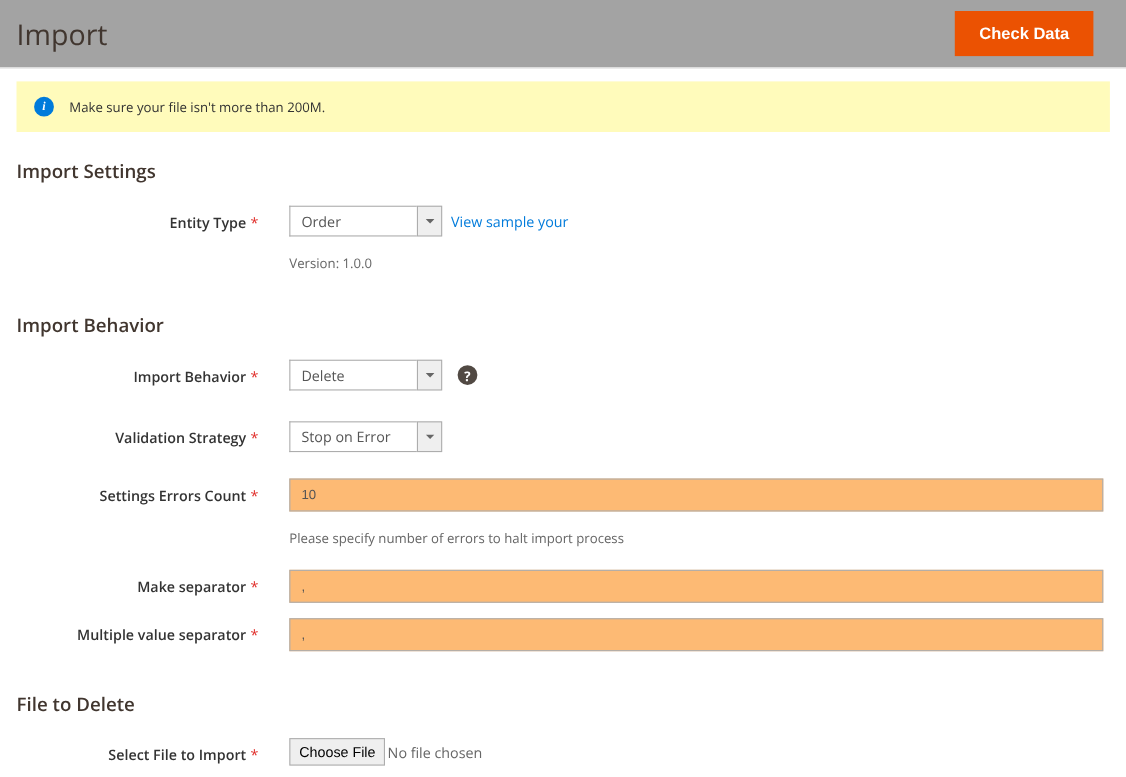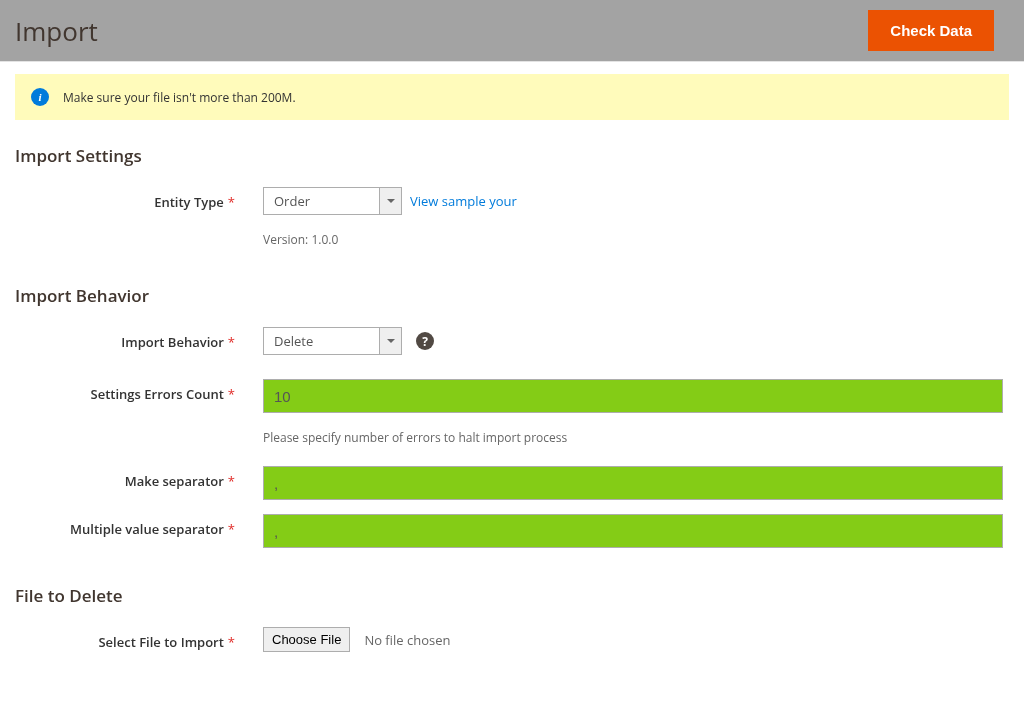--- a/index.html
+++ b/index.html
@@ -17,22 +17,22 @@
 .field-label { font-size: 13px; font-weight: 600; color: #333; }
 .req { color: #e02b27; margin-left: 4px; }
 .field-control { flex: 1; display: flex; align-items: center; gap: 8px; flex-wrap: wrap; max-width: 740px; }
 .select-wrapper { display: flex; height: 28px; }
 .select-value { border: 1px solid #adadad; border-right: none; background: #fff; padding: 0 10px; font-size: 13px; color: #555; display: flex; align-items: center; min-width: 116px; cursor: pointer; }
 .select-arrow { width: 23px; border: 1px solid #adadad; background: #efefef; display: flex; align-items: center; justify-content: center; cursor: pointer; }
 .select-arrow svg { width: 8px; height: 5px; }
 .link { color: #007bdb; font-size: 13px; text-decoration: none; cursor: pointer; }
 .hint { font-size: 12px; color: #666; margin-top:8px; display:block; width:100%; }
 .help-icon { width: 18px; height: 18px; background: #514943; color: #fff; border-radius: 50%; display: inline-flex; align-items: center; justify-content: center; font-size: 12px; font-weight: bold; margin-left: 6px; cursor: pointer; }
-.text-input { height: 30px; border: 1px solid #adadad; padding: 16px 10px; font-size: 15px; color: #555; background:#84cc16; width:100%; }
-.file-input { display:flex; align-items:center; gap:14px; }
+.text-input { height: 30px; border: 1px solid #adadad; padding: 6px 10px; font-size: 12px; color: #555; background:#fdba74; width:100%; }
+.file-input { display:flex; align-items:center; gap:2px; }
 .file-btn { border:1px solid #adadad; background:#efefef; padding:4px 8px; font-size:13px; cursor:pointer; }
 .file-text { font-size:13px; color:#666; }
 .input-full-wrap { width:100%; }
 </style>
 </head>
 <body>
 
 <div class="header">
   <h1 class="page-title">Import</h1>
   <button class="btn-primary">Check Data</button>
@@ -77,20 +77,35 @@
         <div class="select-arrow">
             <svg viewBox="0 0 10 6">
               <path d="M0 0 L5 5 L10 0 Z" fill="#666"></path>
             </svg>
           </div>
       </div>
       <span class="help-icon">?</span>
     </div>
   </div>
 
+  <div class="field-row" style="margin-top:28px;">
+    <div class="field-label-col">
+      <span class="field-label">Validation Strategy</span><span class="req">*</span>
+    </div>
+    <div class="field-control">
+      <div class="select-wrapper">
+        <div class="select-value">Stop on Error</div>
+        <div class="select-arrow">
+            <svg viewBox="0 0 10 6">
+              <path d="M0 0 L5 5 L10 0 Z" fill="#666"></path>
+            </svg>
+          </div>
+      </div>
+    </div>
+  </div>
 
   <div class="field-row" style="margin-top:24px;">
     <div class="field-label-col">
       <span class="field-label">Settings Errors Count</span><span class="req">*</span>
     </div>
     <div class="field-control">
       <div class="input-full-wrap">
         <input class="text-input" value="10" style="">
       </div>
       <span class="hint">Please specify number of errors to halt import process</span>

